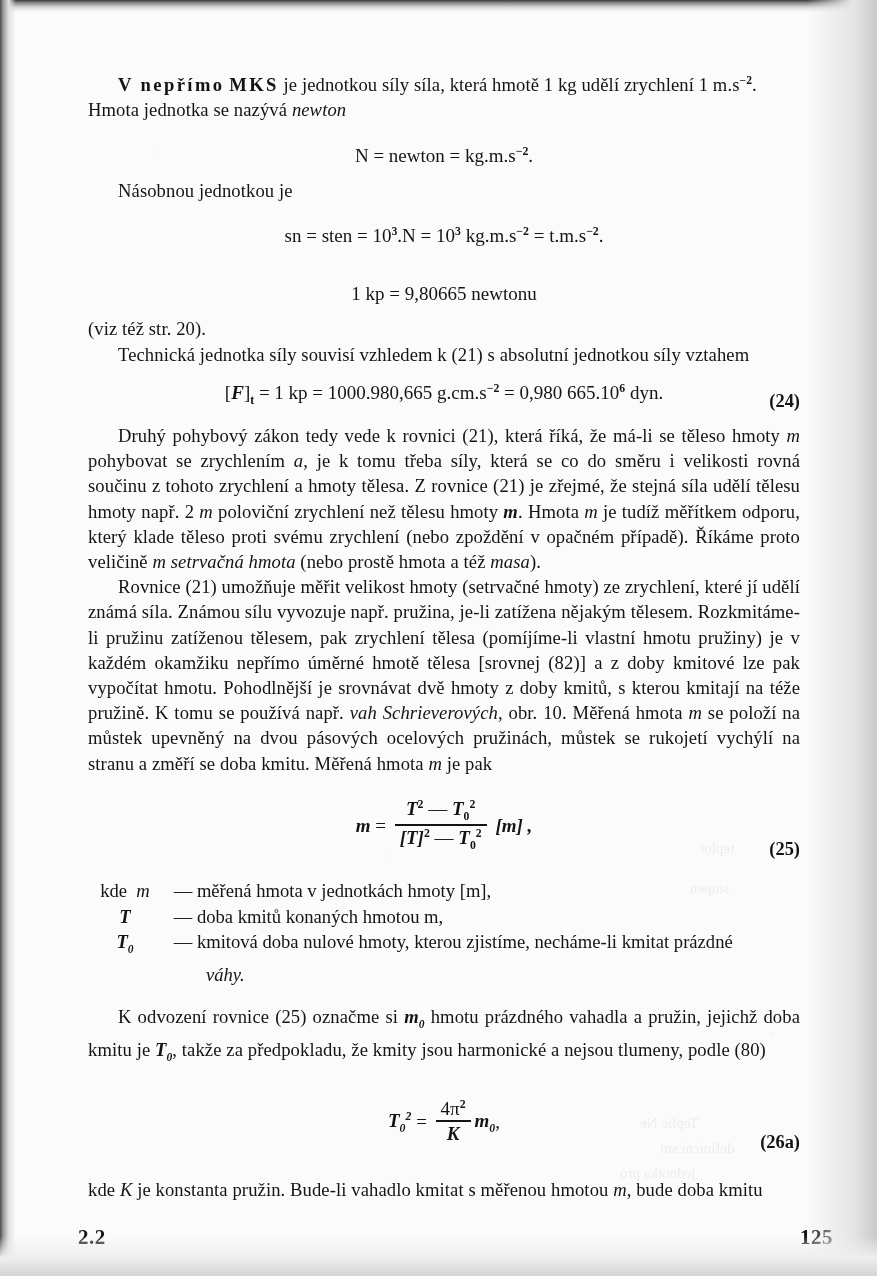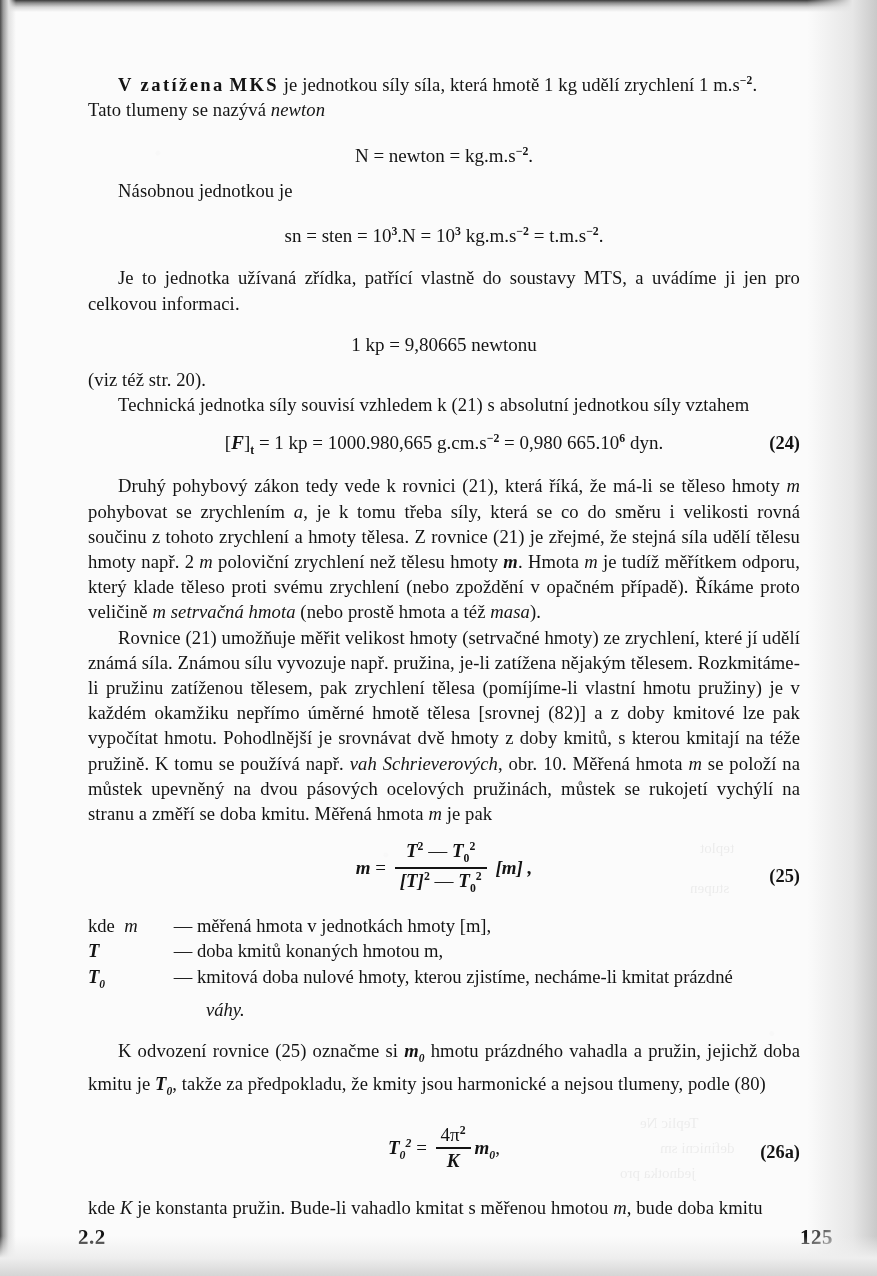--- a/index.html
+++ b/index.html
@@ -72,34 +72,34 @@
   .formula {
     margin: 0;
     font-size: 19px;
     line-height: 26px;
     text-align: center;
     position: relative;
   }
   .formula .eqno {
     position: absolute;
     right: 0;
-    bottom: 8px;
+    bottom: 0;
     font-weight: bold;
     font-size: 18.4px;
   }
   .gap-sm { height: 9px; }
   .gap-md { height: 16px; }
   .gap-lg { height: 22px; }
 
   
   .frac {
     display: inline-block;
     vertical-align: middle;
     text-align: center;
-    margin: 0 4px;
+    margin: 8px 4px;
     position: relative;
     top: -2px;
   }
   .frac .num {
     display: block;
     border-bottom: 2px solid #141414;
     padding: 0 5px 1px 5px;
     line-height: 1.12;
   }
   .frac .den {
@@ -114,21 +114,21 @@
 
   .deflist {
     margin: 0;
     font-size: 18.6px;
     line-height: 25.4px;
   }
   .defrow { display: block; white-space: nowrap; }
   .defsym {
     display: inline-block;
     width: 74px;
-    text-align: left;
+    text-align: center;
     padding-right: 7px;
   }
   .defcont { display: inline; margin-top: 17px; }
   .defwrap {
     display: block;
     padding-left: 118px;
     font-style: italic;
   }
 
   .footer {
@@ -172,37 +172,36 @@
   <div class="paper-grain"></div>
 
   <div class="bleed" style="left:640px; top:1115px;">Teplic Ne</div>
   <div class="bleed" style="left:660px; top:1140px;">definicni sm</div>
   <div class="bleed" style="left:620px; top:1165px;">jednotka pro</div>
   <div class="bleed" style="left:700px; top:840px;">teplot</div>
   <div class="bleed" style="left:690px; top:880px;">stupen</div>
 
   <div class="content">
 
-    <p class="para indent"><span class="spaced">V zatížena</span> <span class="spaced">MKS</span><span> je jednotkou síly síla, která hmotě 1 kg udělí zrychlení 1 m</span><span>.s</span><sup>−2</sup><span>.</span><br><span>Tato tlumeny se nazývá </span><span class="ital">newton</span></p>
+    <p class="para indent"><span class="spaced">V nepřímo</span> <span class="spaced">MKS</span><span> je jednotkou síly síla, která hmotě 1 kg udělí zrychlení 1 m</span><span>.s</span><sup>−2</sup><span>.</span><br><span>Hmota jednotka se nazývá </span><span class="ital">newton</span></p>
 
     <div class="gap-md"></div>
 
     <p class="formula"><span>N = newton = kg</span><span>.m.s</span><sup>−2</sup><span>.</span></p>
 
     <div class="gap-sm"></div>
 
     <p class="para indent">Násobnou jednotkou je</p>
 
     <div class="gap-md"></div>
 
     <p class="formula"><span>sn = sten = 10</span><sup>3</sup><span>.N = 10</span><sup>3</sup><span> kg.m.s</span><sup>−2</sup><span> = t.m.s</span><sup>−2</sup><span>.</span></p>
 
     <div class="gap-md"></div>
 
-    <p class="para indent">Je to jednotka užívaná zřídka, patřící vlastně do soustavy MTS, a uvádíme ji jen pro celkovou informaci.</p>
 
 
     <div class="gap-md"></div>
 
     <p class="formula">1 kp = 9,80665 newtonu</p>
 
     <div class="gap-sm"></div>
 
     <p class="para">(viz též str. 20).</p>
 

